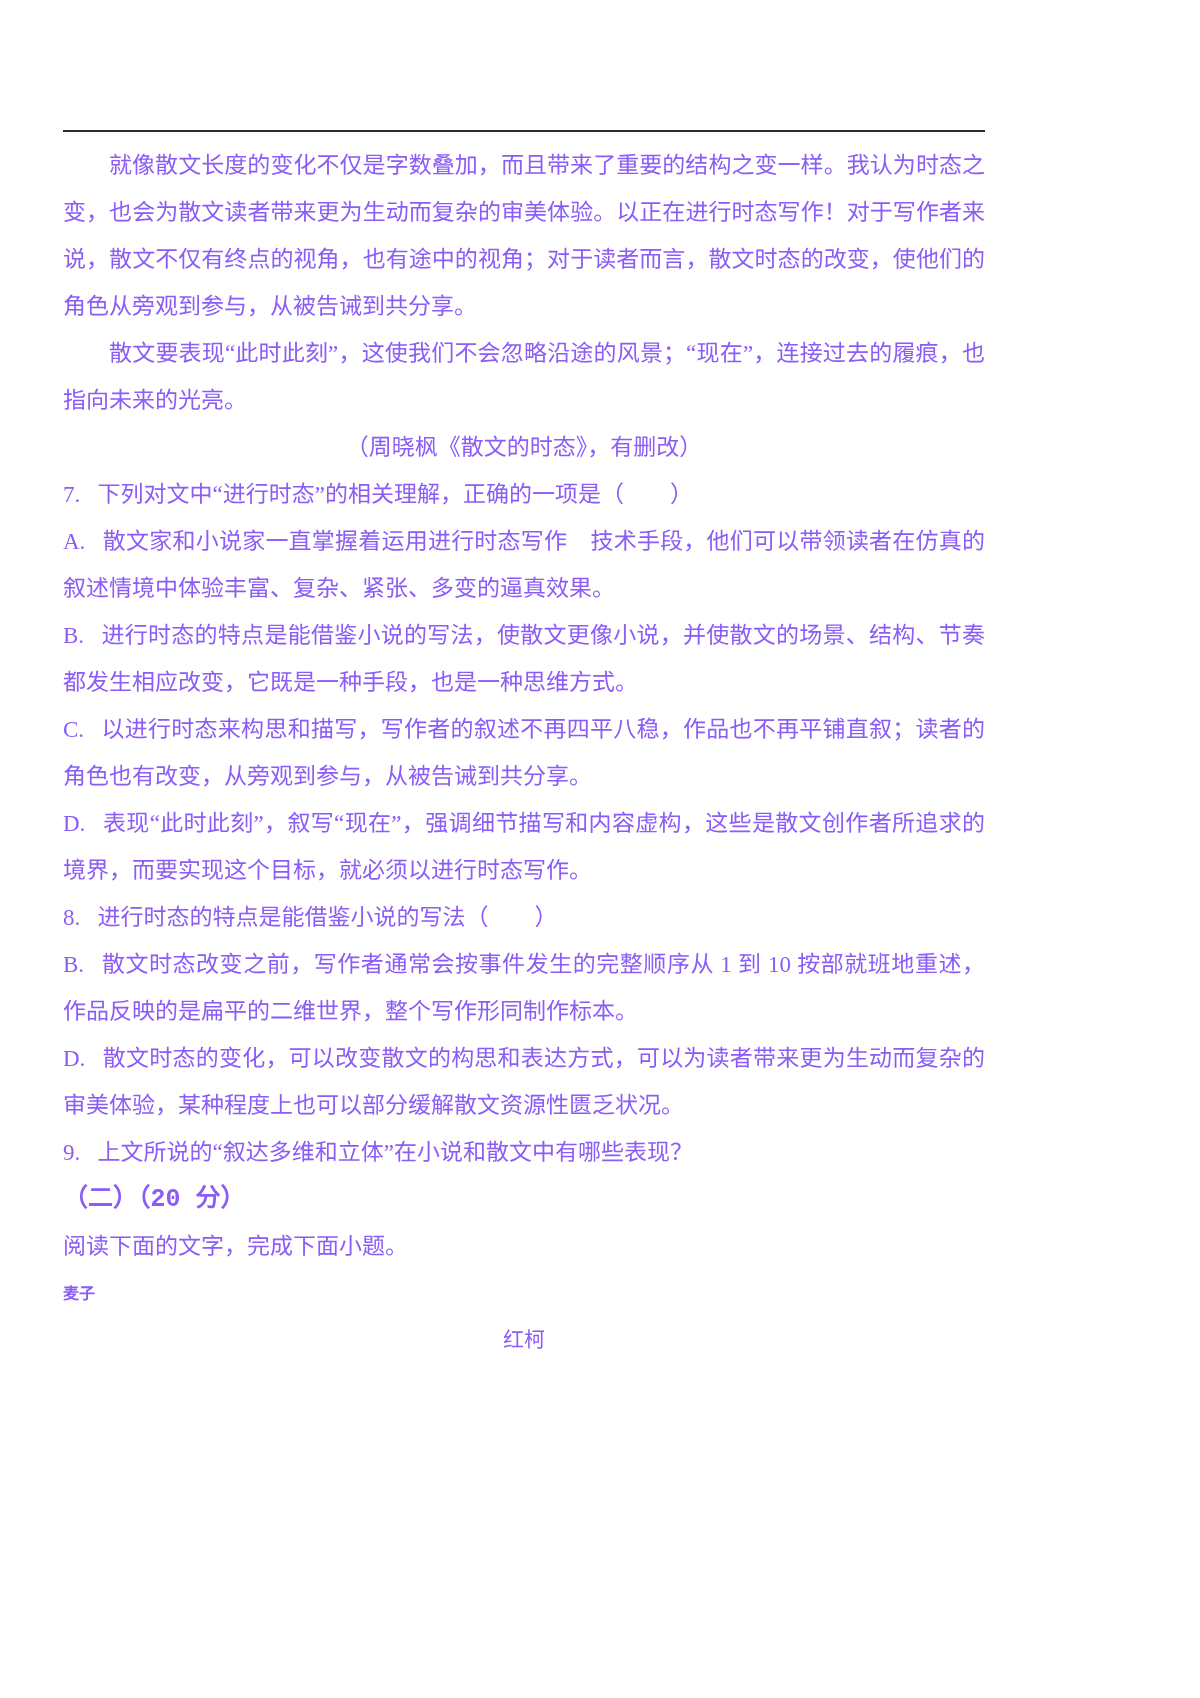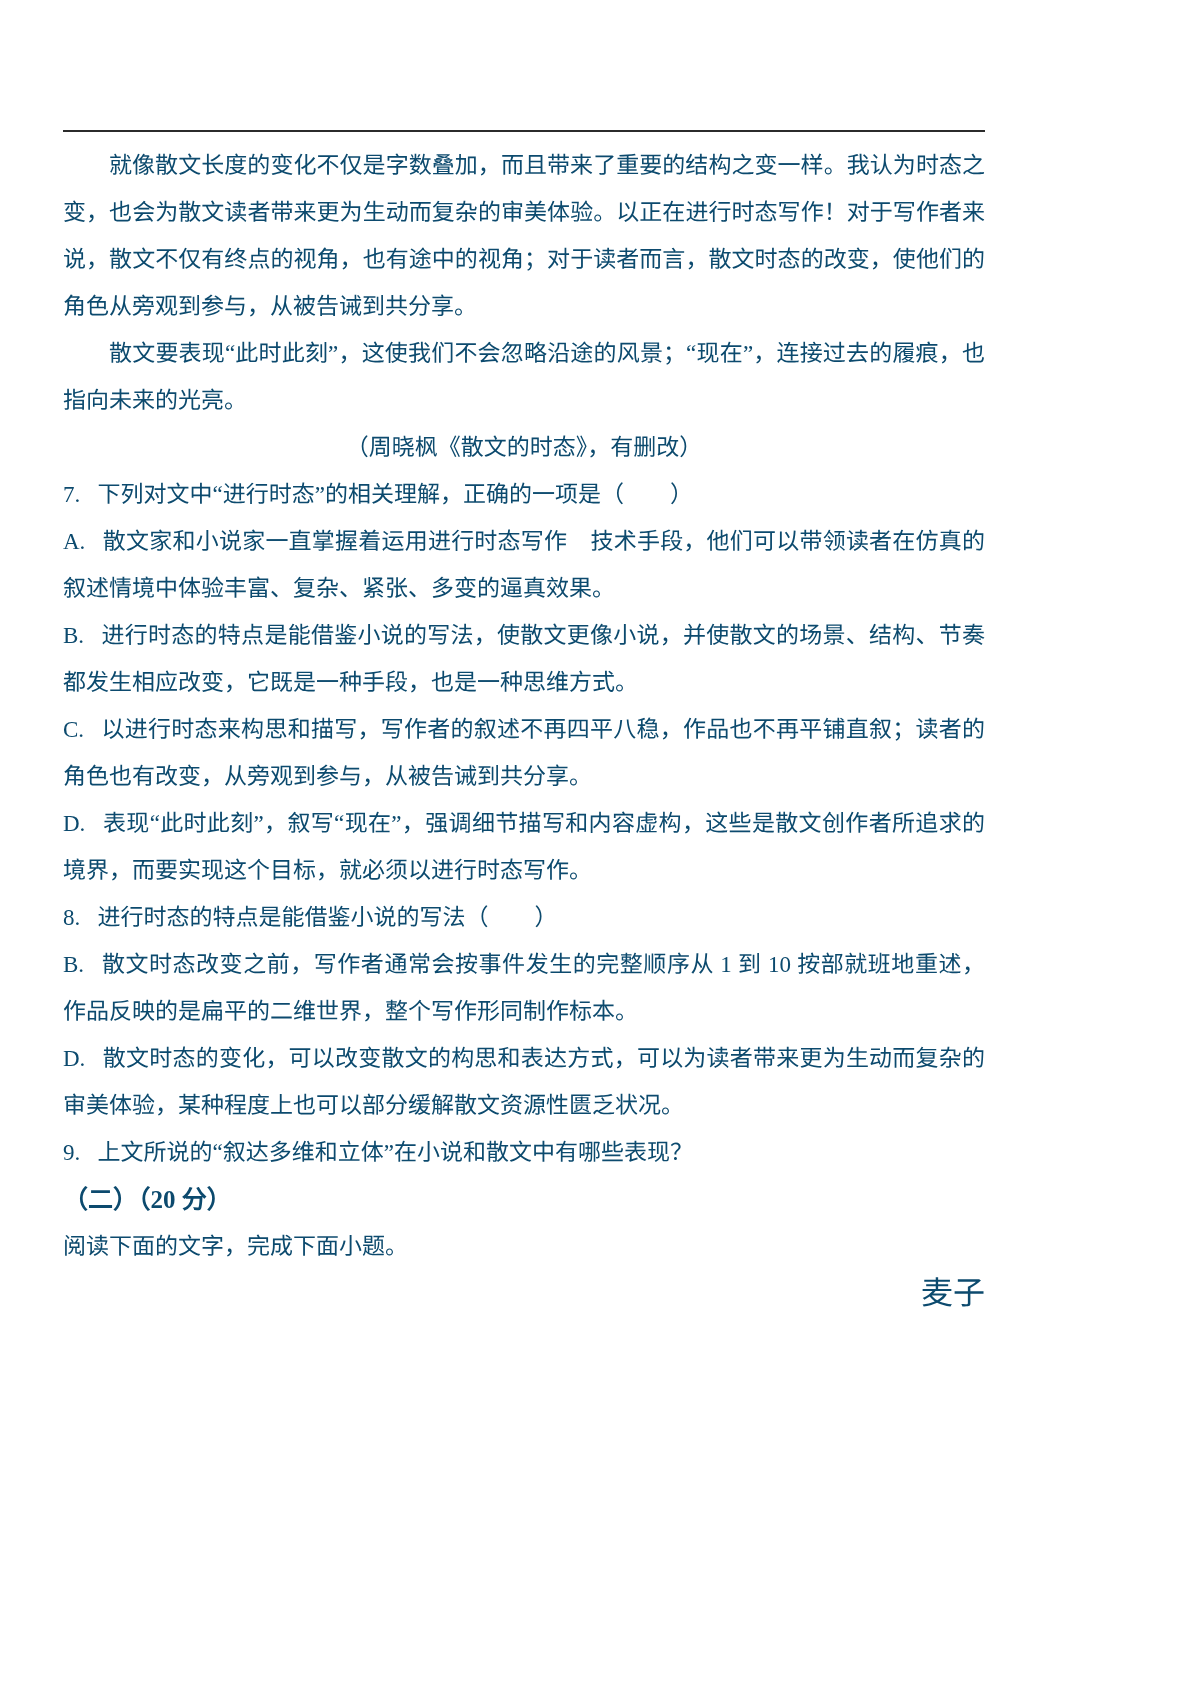--- a/index.html
+++ b/index.html
@@ -7,21 +7,21 @@
     padding: 0;
     background: #ffffff;
   }
   .page {
     position: relative;
     width: 1048px;
     height: 1698px;
     background: #ffffff;
     overflow: hidden;
     font-family: "Liberation Serif", "DejaVu Serif", serif;
-    color: #0c4a6e;
+    color: #8b5cf6;
   }
   .inner {
     margin: 0 auto;
     width: 922px;
     padding-top: 130px;
   }
   .header-rule {
     border-top: 2px solid #2b2b2b;
     height: 0;
     margin-bottom: 10px;
@@ -32,26 +32,26 @@
     line-height: 47px;
     text-align: justify;
     text-justify: inter-ideograph;
   }
   .indent { text-indent: 2em; }
   .attribution { text-align: center; }
   .q-num, .opt-label { margin-right: 0.75em; }
   .section-heading {
     font-weight: bold;
     font-size: 25px;
-    font-family: Liberation Serif, serif;
+    font-family: Liberation Mono, monospace;
   }
   .reading-title {
-    text-align: right;
-    font-weight: normal;
-    font-size: 32px;
+    text-align: left;
+    font-weight: bold;
+    font-size: 16px;
   }
   .reading-author {
     text-align: center;
     font-size: 21px;
   }
 </style>
 </head>
 <body>
 
 <div class="page">
@@ -89,15 +89,16 @@
       <span class="opt-label">D.</span><span>散文时态的变化，可以改变散文的构思和表达方式，可以为读者带来更为生动而复杂的审美体验，某种程度上也可以部分缓解散文资源性匮乏状况。</span>
     </p>
 
     <p class="para">
       <span class="q-num">9.</span><span>上文所说的“叙达多维和立体”在小说和散文中有哪些表现？</span>
     </p>
 
     <p class="para section-heading">（二）（20 分）</p>
     <p class="para">阅读下面的文字，完成下面小题。</p>
     <p class="para reading-title">麦子</p>
+    <p class="para reading-author">红柯</p>
 
   </div>
 </div>
 
 </body></html>

